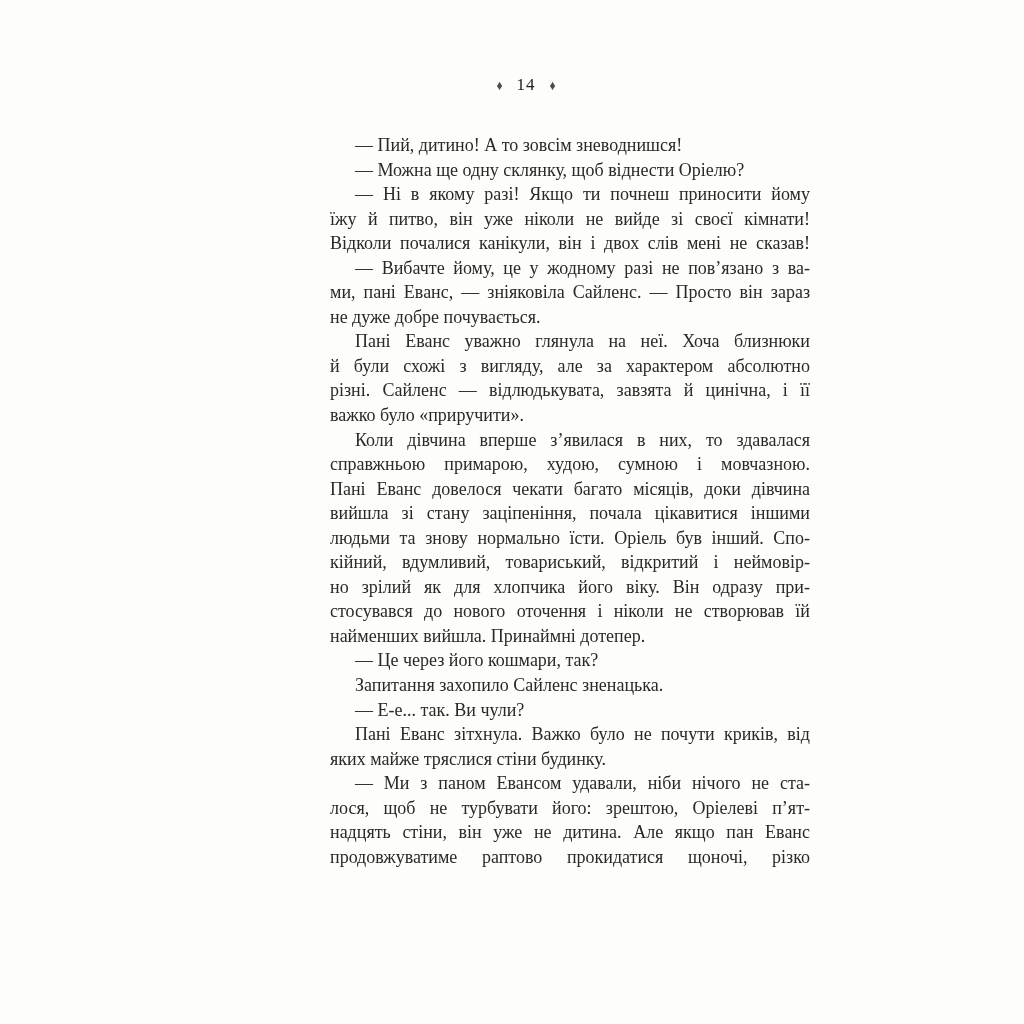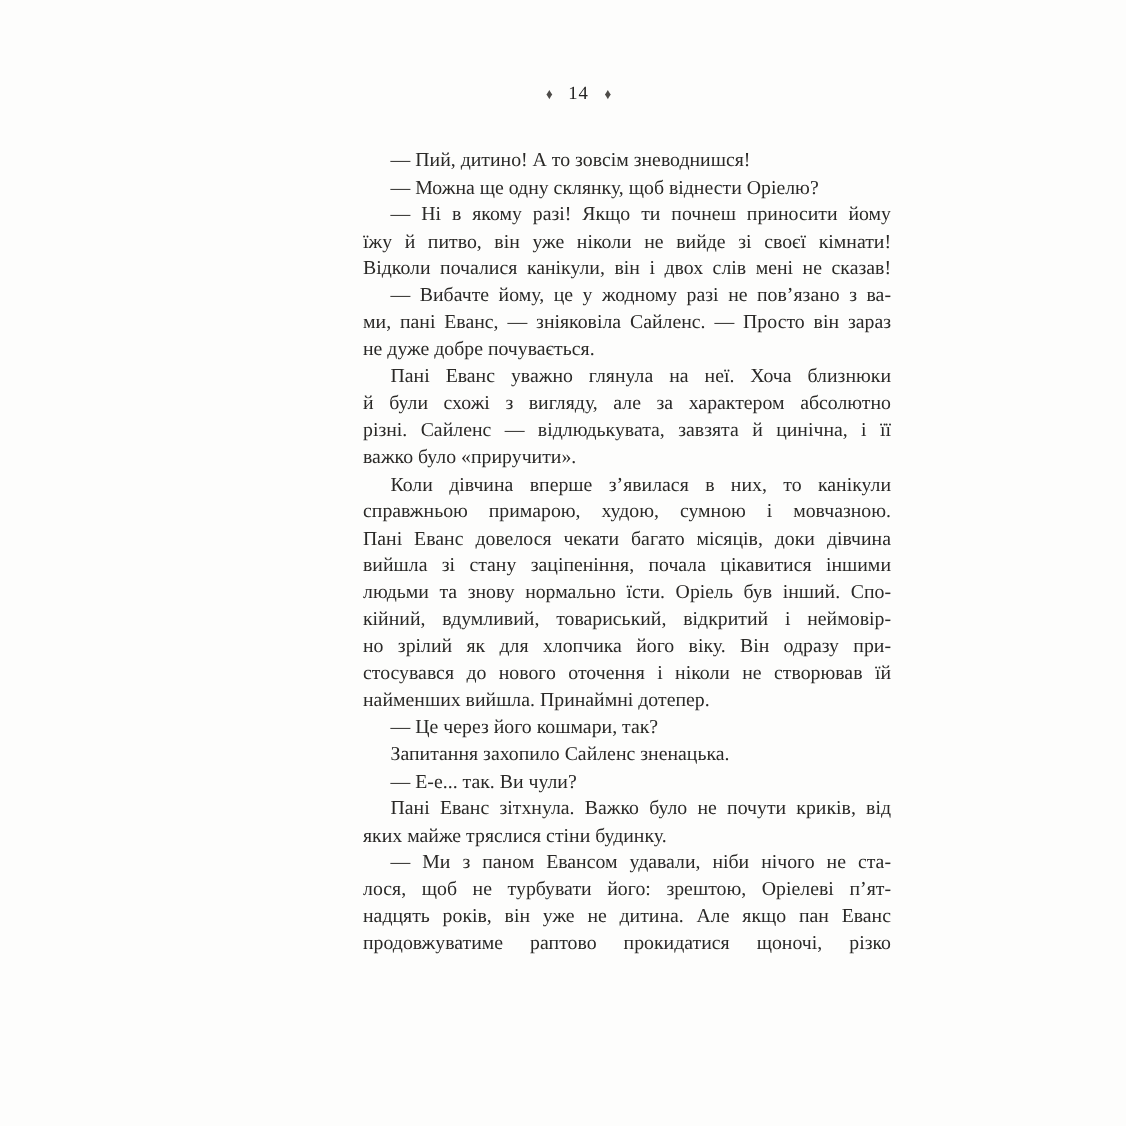--- a/index.html
+++ b/index.html
@@ -102,21 +102,21 @@
     </div>
 
     <div class="paragraph">
       <div class="line indent">Пані Еванс уважно глянула на неї. Хоча близнюки</div>
       <div class="line">й були схожі з вигляду, але за характером абсолютно</div>
       <div class="line">різні. Сайленс — відлюдькувата, завзята й цинічна, і її</div>
       <div class="line end">важко було «приручити».</div>
     </div>
 
     <div class="paragraph">
-      <div class="line indent">Коли дівчина вперше з’явилася в них, то канікули</div>
+      <div class="line indent">Коли дівчина вперше з’явилася в них, то здавалася</div>
       <div class="line">справжньою примарою, худою, сумною і мовчазною.</div>
       <div class="line">Пані Еванс довелося чекати багато місяців, доки дівчина</div>
       <div class="line">вийшла зі стану заціпеніння, почала цікавитися іншими</div>
       <div class="line">людьми та знову нормально їсти. Оріель був інший. Спо-</div>
       <div class="line">кійний, вдумливий, товариський, відкритий і неймовір-</div>
       <div class="line">но зрілий як для хлопчика його віку. Він одразу при-</div>
       <div class="line">стосувався до нового оточення і ніколи не створював їй</div>
       <div class="line end">найменших вийшла. Принаймні дотепер.</div>
     </div>
 
@@ -133,18 +133,18 @@
     </div>
 
     <div class="paragraph">
       <div class="line indent">Пані Еванс зітхнула. Важко було не почути криків, від</div>
       <div class="line end">яких майже тряслися стіни будинку.</div>
     </div>
 
     <div class="paragraph">
       <div class="line indent">— Ми з паном Евансом удавали, ніби нічого не ста-</div>
       <div class="line">лося, щоб не турбувати його: зрештою, Оріелеві п’ят-</div>
-      <div class="line">надцять років, він уже не дитина. Але якщо пан Еванс</div>
+      <div class="line">надцять стіни, він уже не дитина. Але якщо пан Еванс</div>
       <div class="line">продовжуватиме раптово прокидатися щоночі, різко</div>
     </div>
 
   </div>
 </div>
 
 </body></html>

